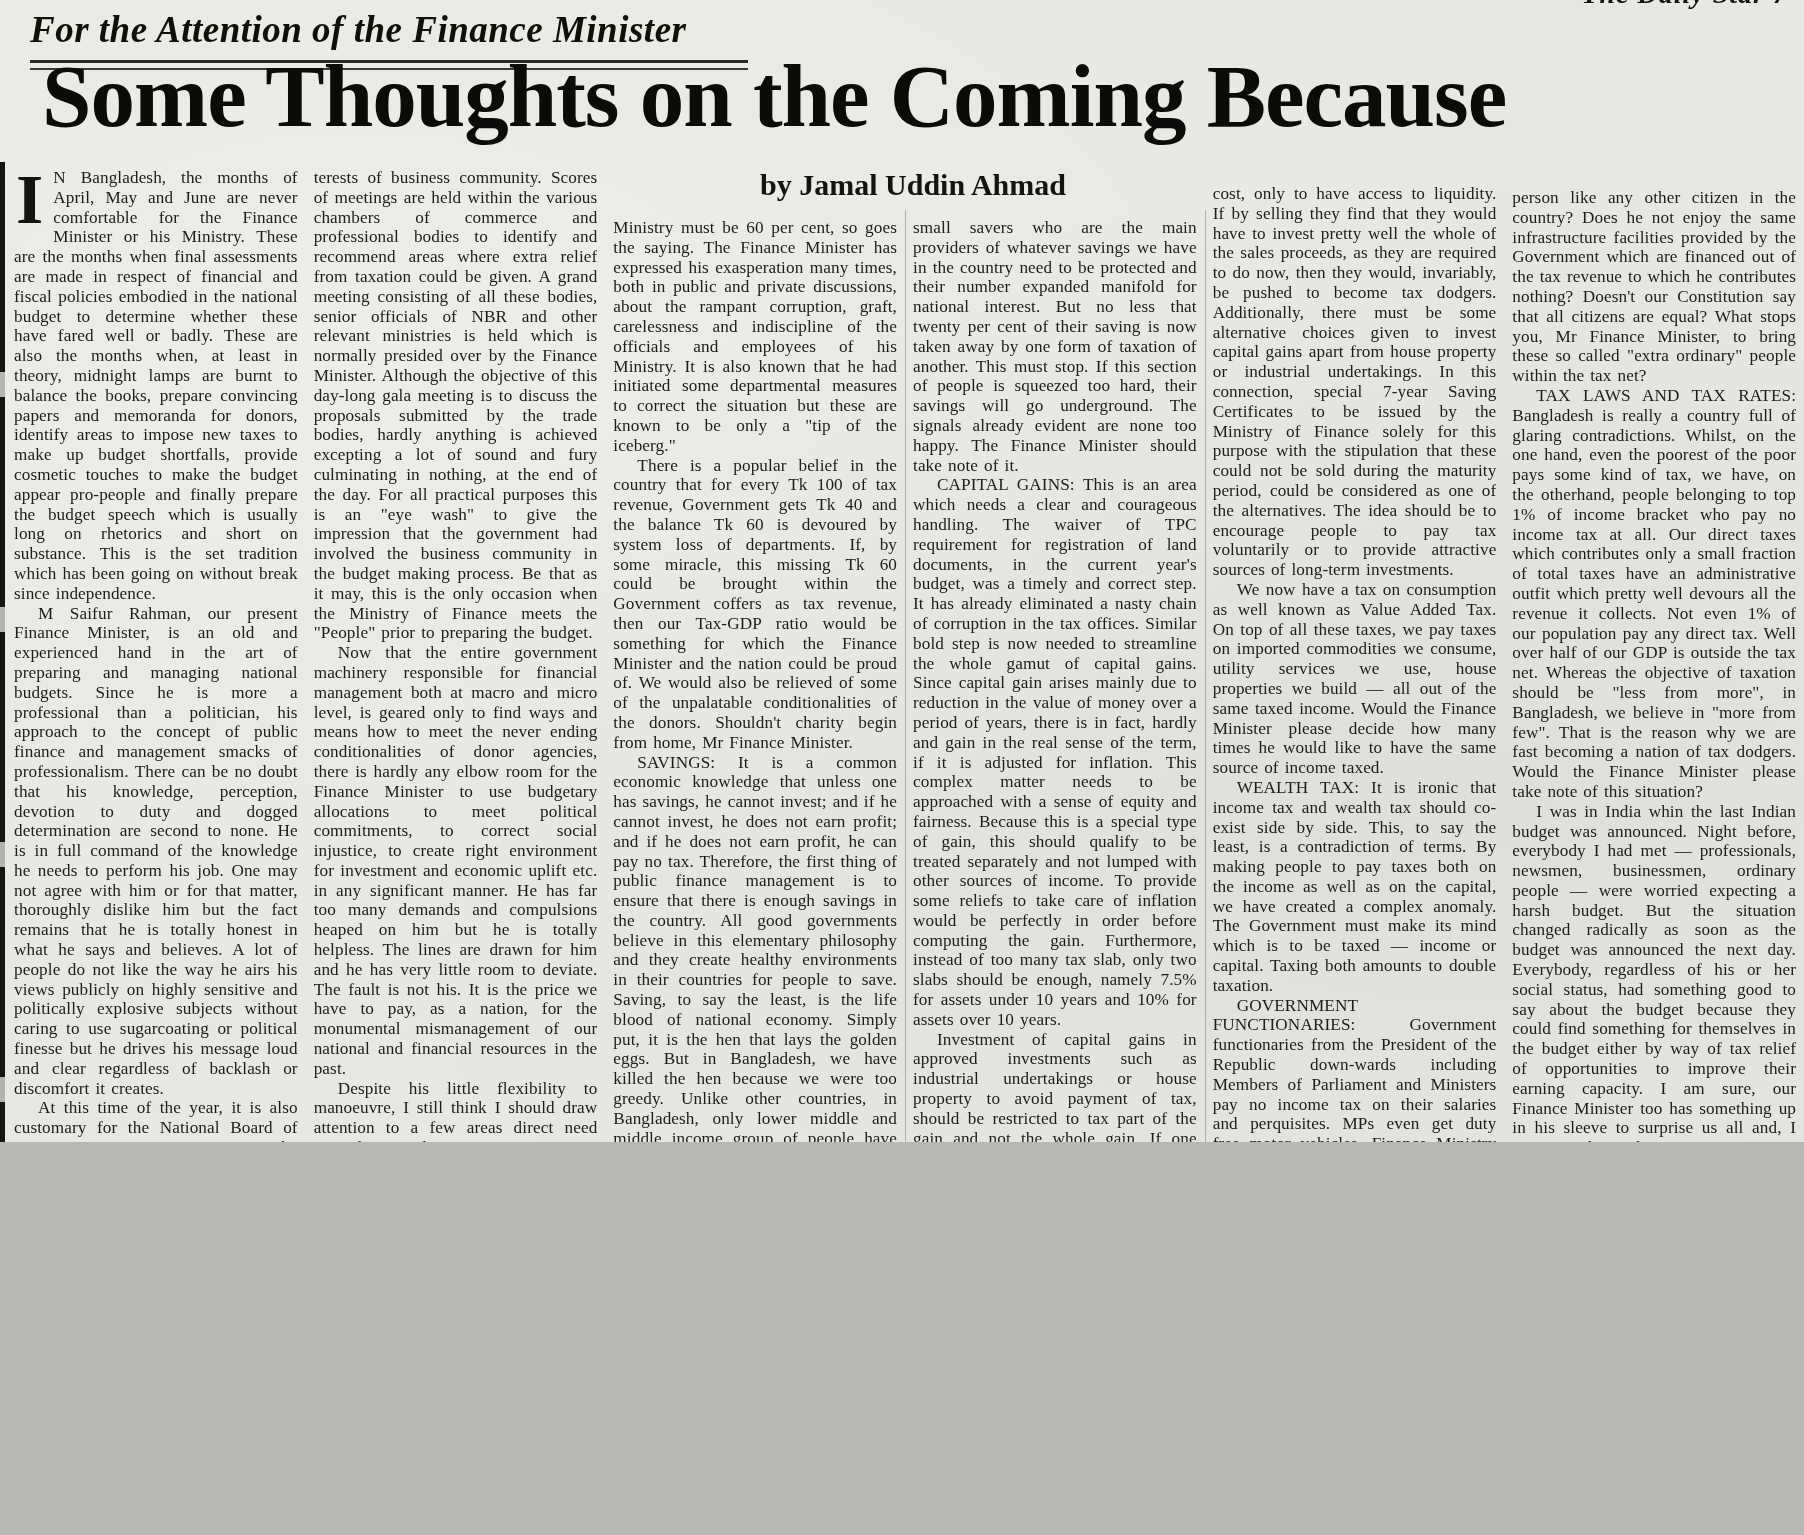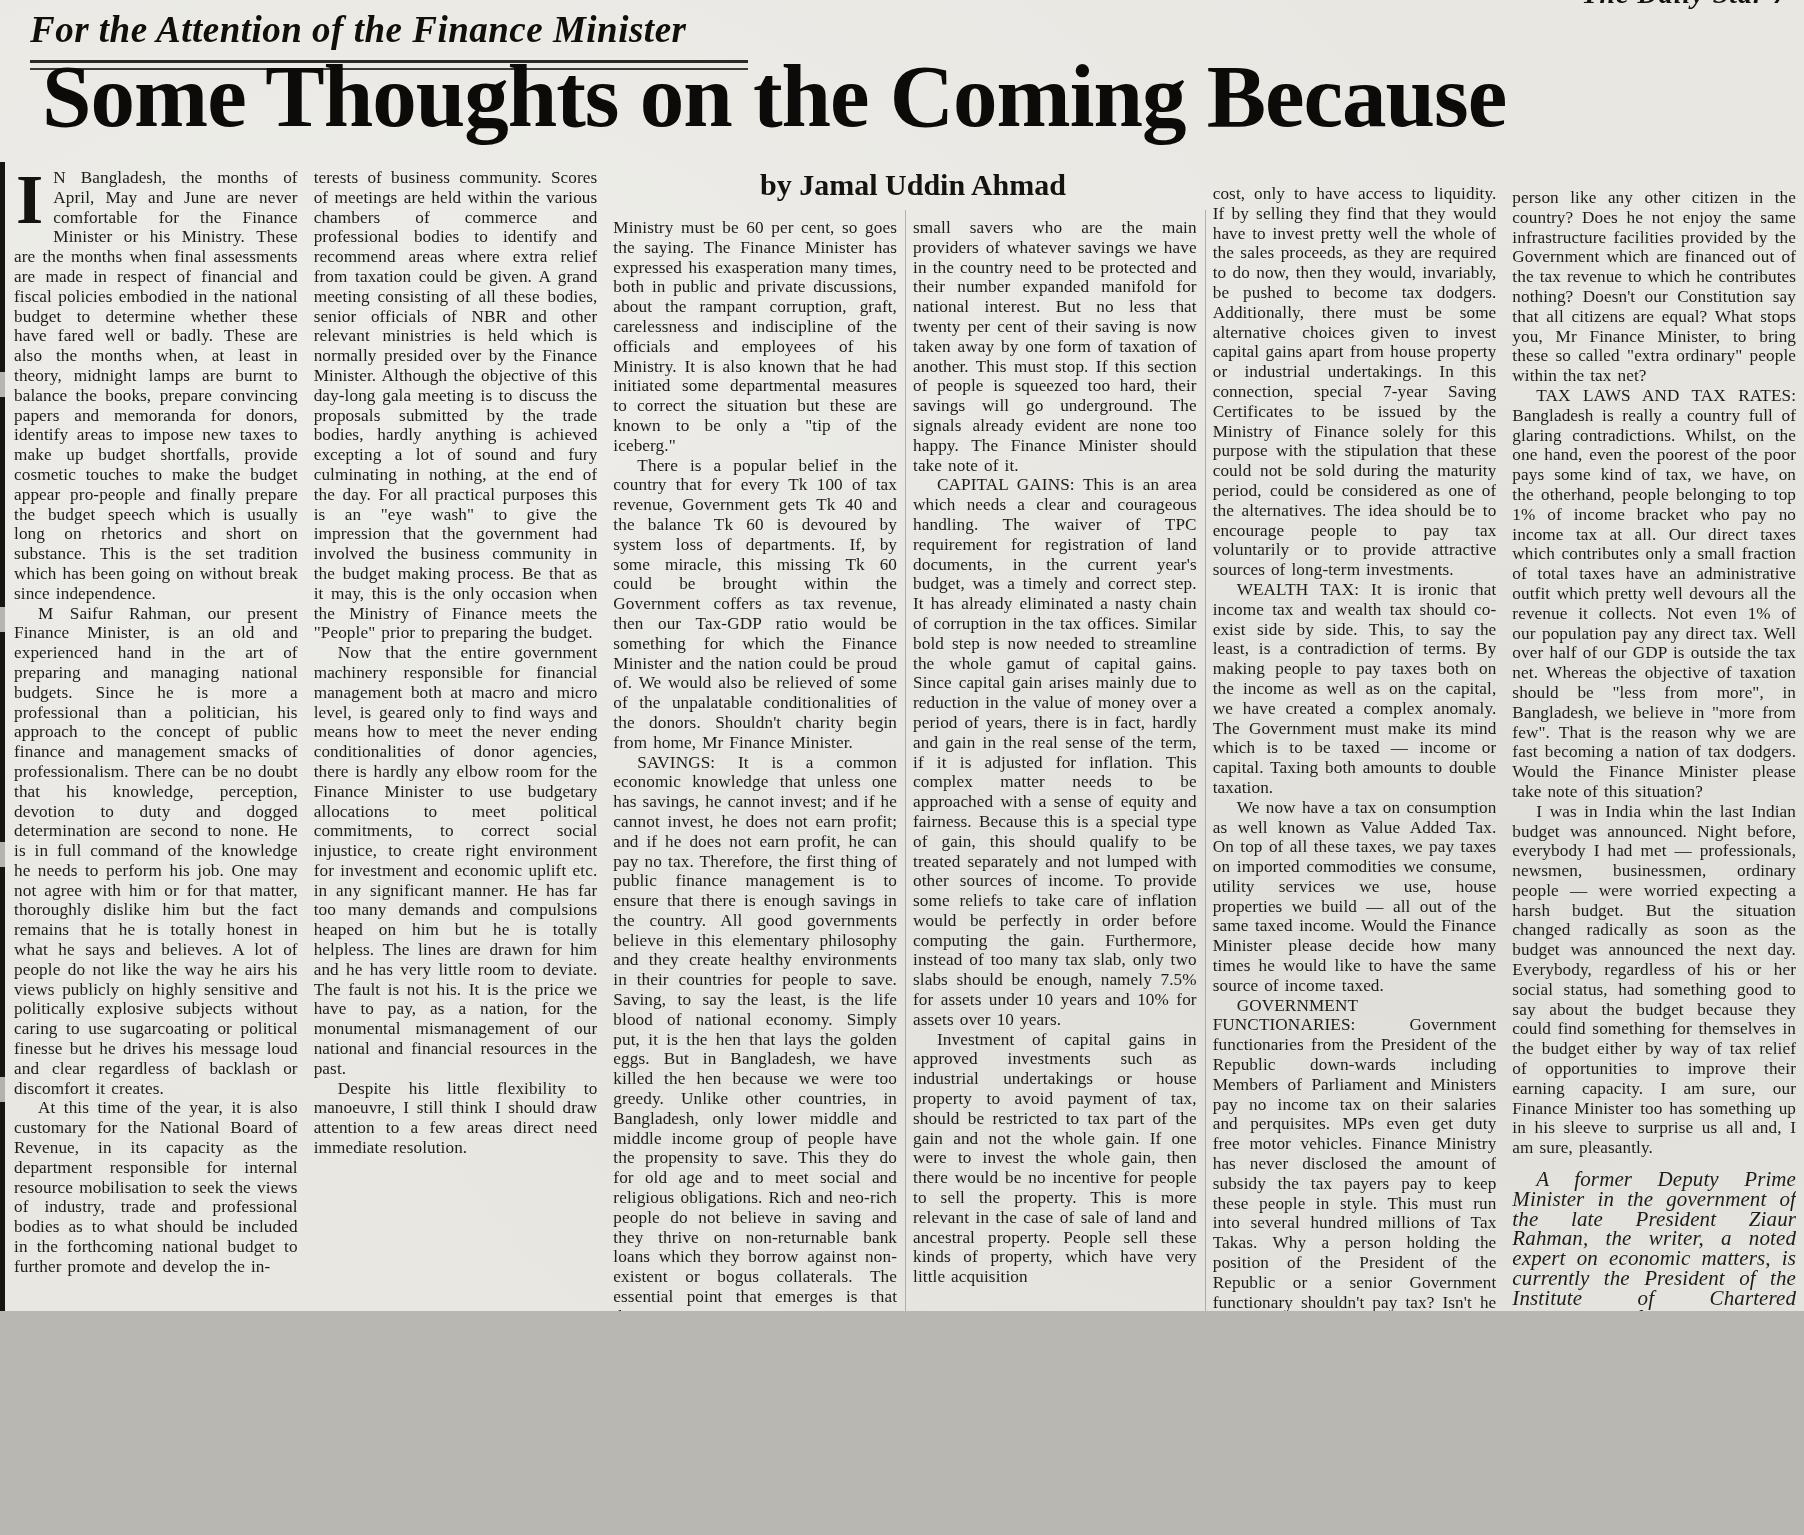--- a/index.html
+++ b/index.html
@@ -1,19 +1,19 @@
 <!DOCTYPE html>
 <html><head>
 <meta charset="utf-8">
 <style>
   html,body{margin:0;padding:0;}
   body{background:#b9b7b2;}
   .page{
     position:relative;
-    width:1804px;height:1311px;
+    width:1804px;height:1142px;
     margin:0 auto;
     background:
       radial-gradient(ellipse at 20% 30%, rgba(255,255,255,.25), transparent 60%),
       radial-gradient(ellipse at 80% 70%, rgba(120,118,110,.08), transparent 55%),
       #e8e7e2;
     overflow:hidden;
     font-family:"Liberation Serif", serif;
     color:#1c1b19;
   }
   
@@ -116,22 +116,22 @@
         <p class="indent ">There is a popular belief in the country that for every Tk 100 of tax revenue, Government gets Tk 40 and the balance Tk 60 is devoured by system loss of departments. If, by some miracle, this missing Tk 60 could be brought within the Government coffers as tax revenue, then our Tax-GDP ratio would be something for which the Finance Minister and the nation could be proud of. We would also be relieved of some of the unpalatable conditionalities of the donors. Shouldn't charity begin from home, Mr Finance Minister.</p>
         <p class="indent ">SAVINGS: It is a common economic knowledge that unless one has savings, he cannot invest; and if he cannot invest, he does not earn profit; and if he does not earn profit, he can pay no tax. Therefore, the first thing of public finance management is to ensure that there is enough savings in the country. All good governments believe in this elementary philosophy and they create healthy environments in their countries for people to save. Saving, to say the least, is the life blood of national economy. Simply put, it is the hen that lays the golden eggs. But in Bangladesh, we have killed the hen because we were too greedy. Unlike other countries, in Bangladesh, only lower middle and middle income group of people have the propensity to save. This they do for old age and to meet social and religious obligations. Rich and neo-rich people do not believe in saving and they thrive on non-returnable bank loans which they borrow against non-existent or bogus collaterals. The essential point that emerges is that these</p>
       </div>
       <div class="col">
         <p class="">small savers who are the main providers of whatever savings we have in the country need to be protected and their number expanded manifold for national interest. But no less that twenty per cent of their saving is now taken away by one form of taxation of another. This must stop. If this section of people is squeezed too hard, their savings will go underground. The signals already evident are none too happy. The Finance Minister should take note of it.</p>
         <p class="indent ">CAPITAL GAINS: This is an area which needs a clear and courageous handling. The waiver of TPC requirement for registration of land documents, in the current year's budget, was a timely and correct step. It has already eliminated a nasty chain of corruption in the tax offices. Similar bold step is now needed to streamline the whole gamut of capital gains. Since capital gain arises mainly due to reduction in the value of money over a period of years, there is in fact, hardly and gain in the real sense of the term, if it is adjusted for inflation. This complex matter needs to be approached with a sense of equity and fairness. Because this is a special type of gain, this should qualify to be treated separately and not lumped with other sources of income. To provide some reliefs to take care of inflation would be perfectly in order before computing the gain. Furthermore, instead of too many tax slab, only two slabs should be enough, namely 7.5% for assets under 10 years and 10% for assets over 10 years.</p>
         <p class="indent ">Investment of capital gains in approved investments such as industrial undertakings or house property to avoid payment of tax, should be restricted to tax part of the gain and not the whole gain. If one were to invest the whole gain, then there would be no incentive for people to sell the property. This is more relevant in the case of sale of land and ancestral property. People sell these kinds of property, which have very little acquisition</p>
       </div>
       <div class="col">
         <p class="">cost, only to have access to liquidity. If by selling they find that they would have to invest pretty well the whole of the sales proceeds, as they are required to do now, then they would, invariably, be pushed to become tax dodgers. Additionally, there must be some alternative choices given to invest capital gains apart from house property or industrial undertakings. In this connection, special 7-year Saving Certificates to be issued by the Ministry of Finance solely for this purpose with the stipulation that these could not be sold during the maturity period, could be considered as one of the alternatives. The idea should be to encourage people to pay tax voluntarily or to provide attractive sources of long-term investments.</p>
+        <p class="indent ">We now have a tax on consumption as well known as Value Added Tax. On top of all these taxes, we pay taxes on imported commodities we consume, utility services we use, house properties we build — all out of the same taxed income. Would the Finance Minister please decide how many times he would like to have the same source of income taxed.</p>
         <p class="indent ">WEALTH TAX: It is ironic that income tax and wealth tax should co-exist side by side. This, to say the least, is a contradiction of terms. By making people to pay taxes both on the income as well as on the capital, we have created a complex anomaly. The Government must make its mind which is to be taxed — income or capital. Taxing both amounts to double taxation.</p>
-        <p class="indent ">We now have a tax on consumption as well known as Value Added Tax. On top of all these taxes, we pay taxes on imported commodities we consume, utility services we use, house properties we build — all out of the same taxed income. Would the Finance Minister please decide how many times he would like to have the same source of income taxed.</p>
         <p class="indent ">GOVERNMENT FUNCTIONARIES: Government functionaries from the President of the Republic down-wards including Members of Parliament and Ministers pay no income tax on their salaries and perquisites. MPs even get duty free motor vehicles. Finance Ministry has never disclosed the amount of subsidy the tax payers pay to keep these people in style. This must run into several hundred millions of Tax Takas. Why a person holding the position of the President of the Republic or a senior Government functionary shouldn't pay tax? Isn't he a</p>
       </div>
       <div class="col">
         <p class="">person like any other citizen in the country? Does he not enjoy the same infrastructure facilities provided by the Government which are financed out of the tax revenue to which he contributes nothing? Doesn't our Constitution say that all citizens are equal? What stops you, Mr Finance Minister, to bring these so called "extra ordinary" people within the tax net?</p>
         <p class="indent ">TAX LAWS AND TAX RATES: Bangladesh is really a country full of glaring contradictions. Whilst, on the one hand, even the poorest of the poor pays some kind of tax, we have, on the otherhand, people belonging to top 1% of income bracket who pay no income tax at all. Our direct taxes which contributes only a small fraction of total taxes have an administrative outfit which pretty well devours all the revenue it collects. Not even 1% of our population pay any direct tax. Well over half of our GDP is outside the tax net. Whereas the objective of taxation should be "less from more", in Bangladesh, we believe in "more from few". That is the reason why we are fast becoming a nation of tax dodgers. Would the Finance Minister please take note of this situation?</p>
         <p class="indent ">I was in India whin the last Indian budget was announced. Night before, everybody I had met — professionals, newsmen, businessmen, ordinary people — were worried expecting a harsh budget. But the situation changed radically as soon as the budget was announced the next day. Everybody, regardless of his or her social status, had something good to say about the budget because they could find something for themselves in the budget either by way of tax relief of opportunities to improve their earning capacity. I am sure, our Finance Minister too has something up in his sleeve to surprise us all and, I am sure, pleasantly.</p>
         <p class="indent italic">A former Deputy Prime Minister in the government of the late President Ziaur Rahman, the writer, a noted expert on economic matters, is currently the President of the Institute of Chartered Accountants of Bangladesh.</p>
       </div>
     </div>
 

